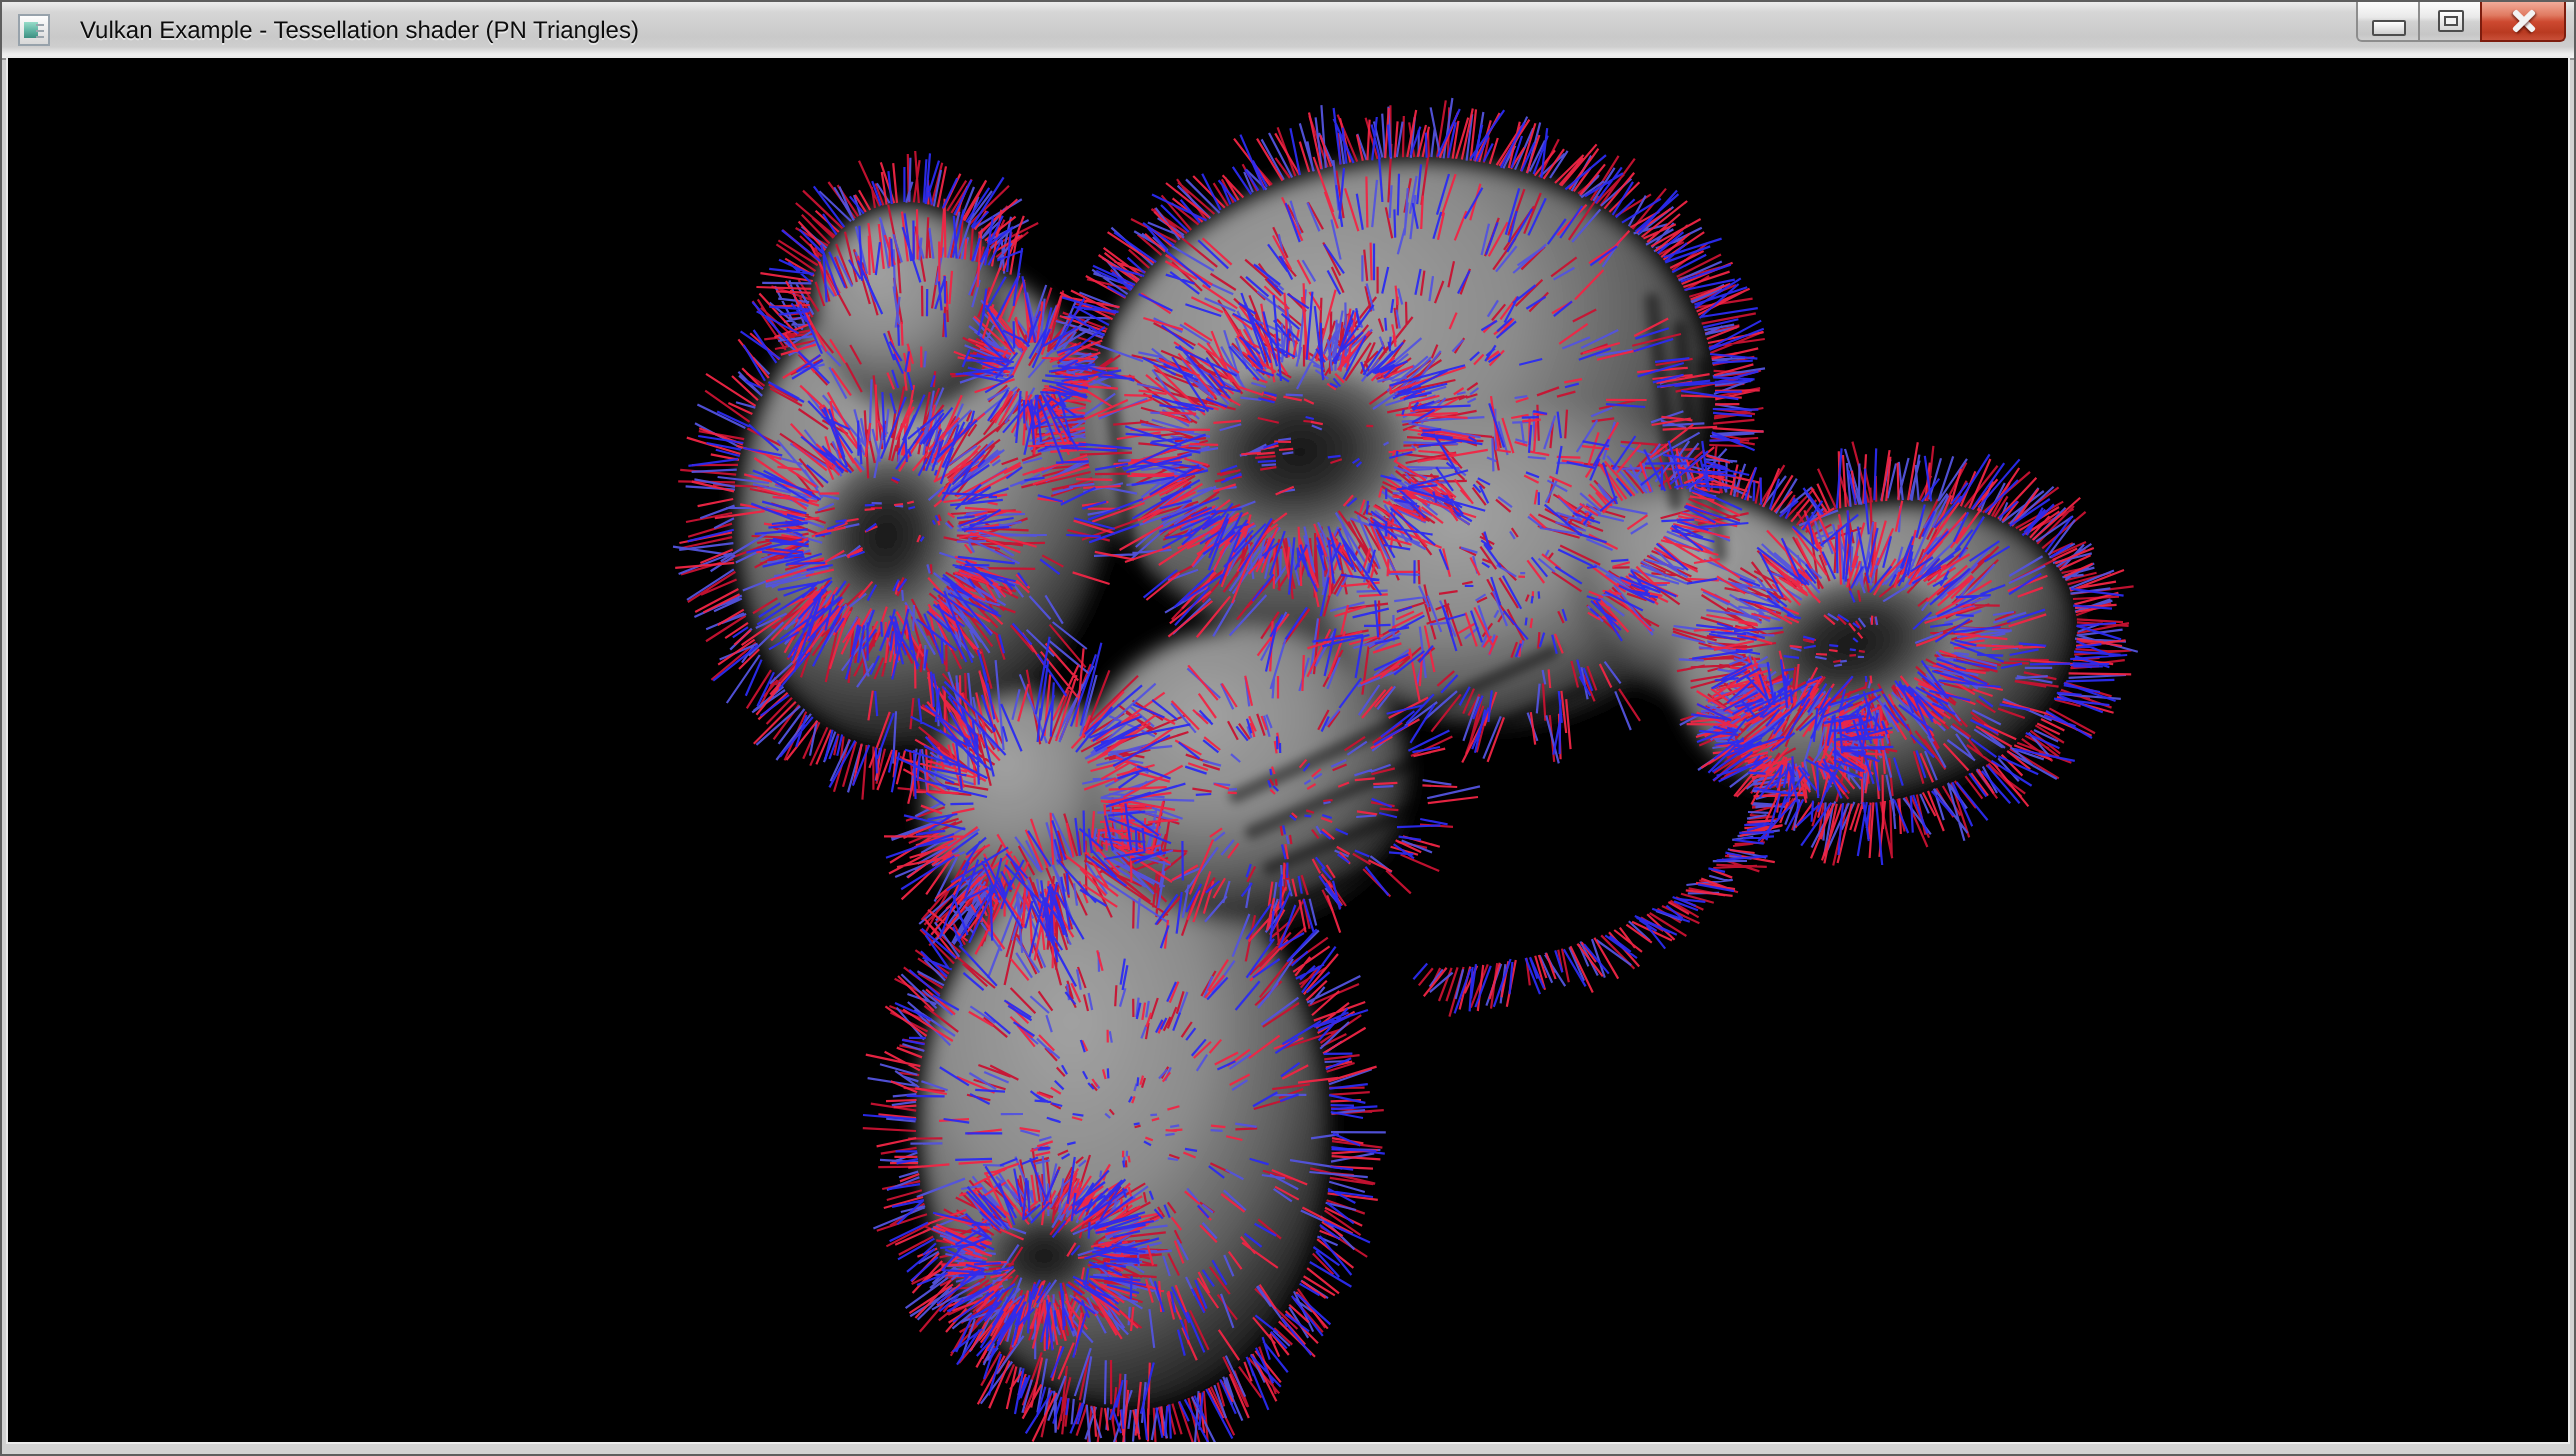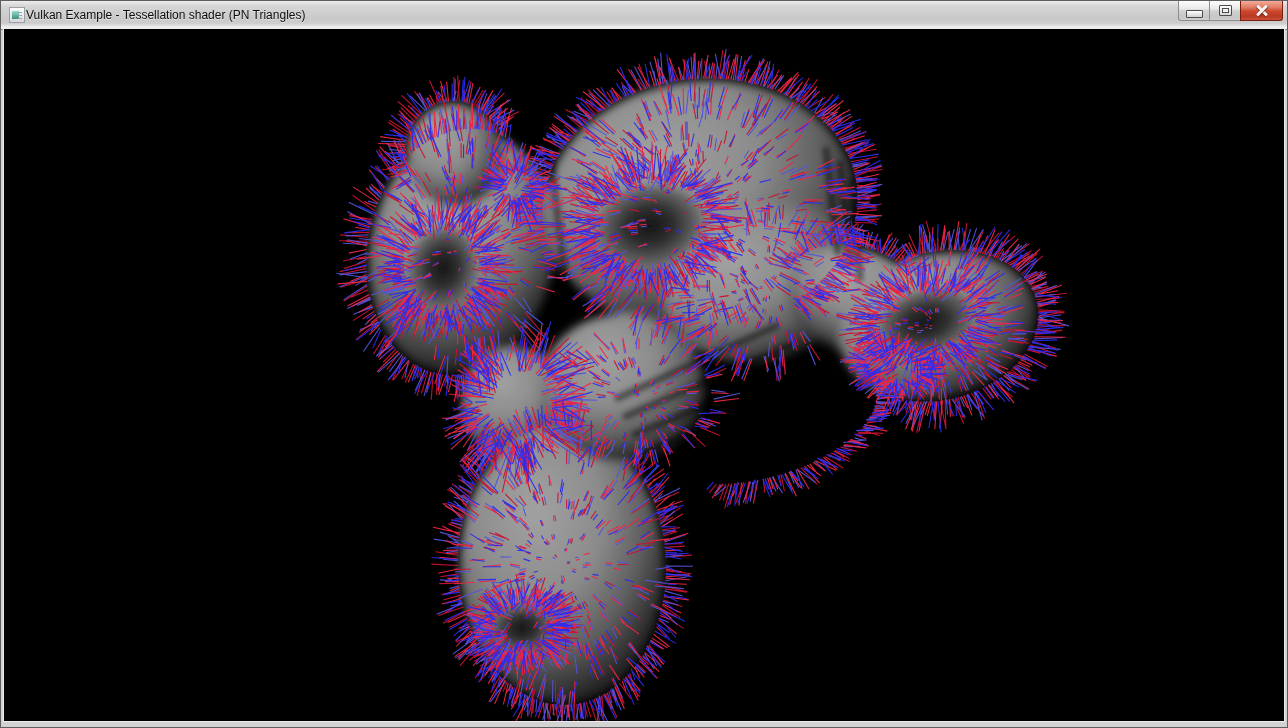--- a/index.html
+++ b/index.html
@@ -8,21 +8,21 @@
   
   .titlebar{position:absolute;left:0;top:0;right:0;height:28px;
             background:linear-gradient(180deg,#ededed 0%,#d6d6d6 18%,#c9c9c9 62%,#cecece 80%,#ececec 92%,#f4f4f4 100%);
             border-bottom:1px solid #8f8f8f;display:flex;align-items:center;}
   .app-icon{width:16px;height:16px;margin-left:8px;position:relative;flex:0 0 auto;
             background:linear-gradient(#fdfdfd,#d8d8d8);border:1px solid #97a2ab;box-sizing:border-box;}
   .app-icon .icon-teal{position:absolute;left:2px;top:3px;width:7px;height:8px;
             background:linear-gradient(180deg,#97dcc9 0%,#5fb3a2 55%,#3e8f82 100%);}
   .app-icon .icon-lines{position:absolute;right:2px;top:4px;width:4px;height:7px;
             background:repeating-linear-gradient(180deg,#9aa4ac 0 1px,rgba(0,0,0,0) 1px 3px);}
-  .title-text{margin-left:1px;font-size:12px;color:#0c0c0c;white-space:nowrap;
+  .title-text{margin-left:15px;font-size:12px;color:#0c0c0c;white-space:nowrap;
               text-shadow:0 1px 0 rgba(255,255,255,.55);}
   
   .controls{position:absolute;top:0;right:4px;display:flex;height:20px;}
   .winbtn{height:20px;box-sizing:border-box;border:1px solid #8d8d8d;border-top:none;
           background:linear-gradient(180deg,#fdfdfd 0%,#e9e9e9 40%,#d2d2d2 52%,#c6c6c6 85%,#d0d0d0 100%);
           display:flex;align-items:center;justify-content:center;padding:0;cursor:default;}
   .winbtn + .winbtn{margin-left:-1px;}
   .winbtn-min{width:32px;border-bottom-left-radius:3px;}
   .winbtn-max{width:32px;}
   .winbtn-close{width:43px;border-bottom-right-radius:3px;border-color:#7d1d0e;

